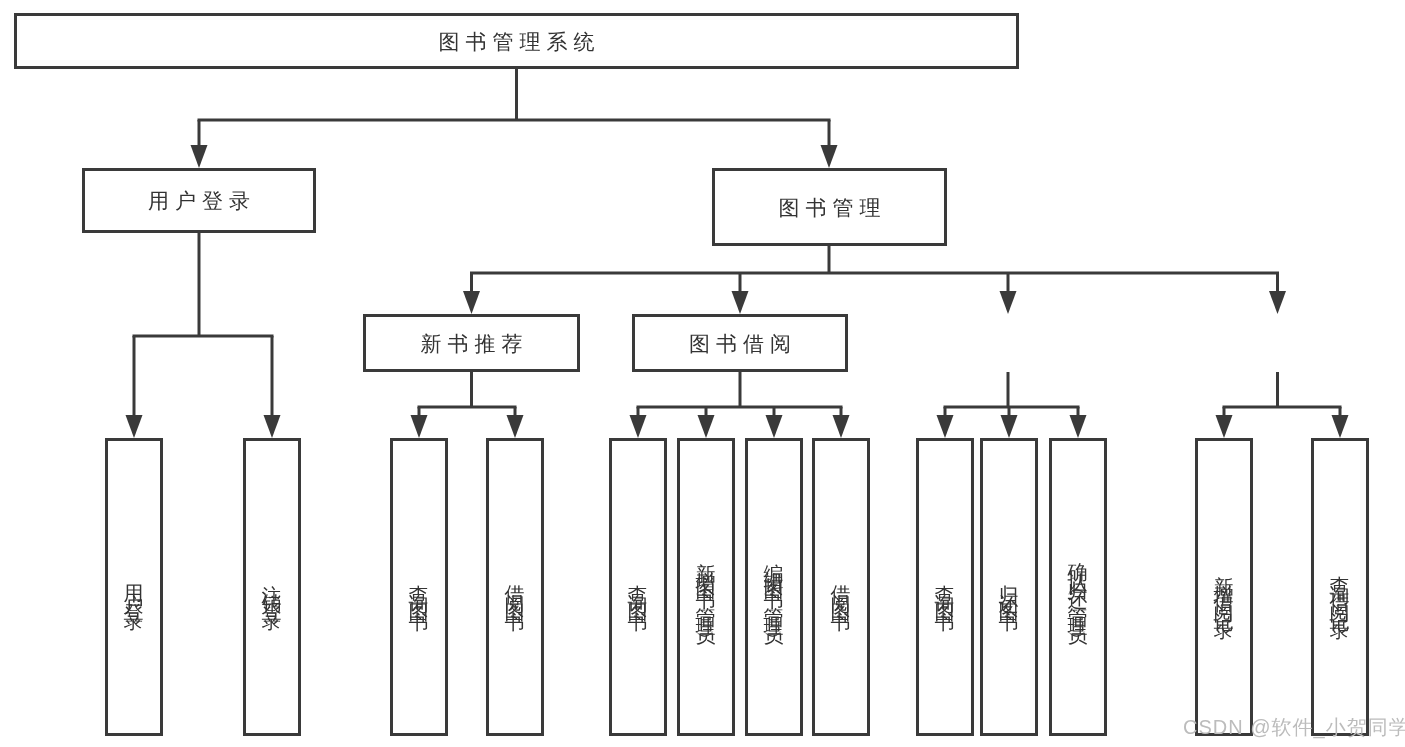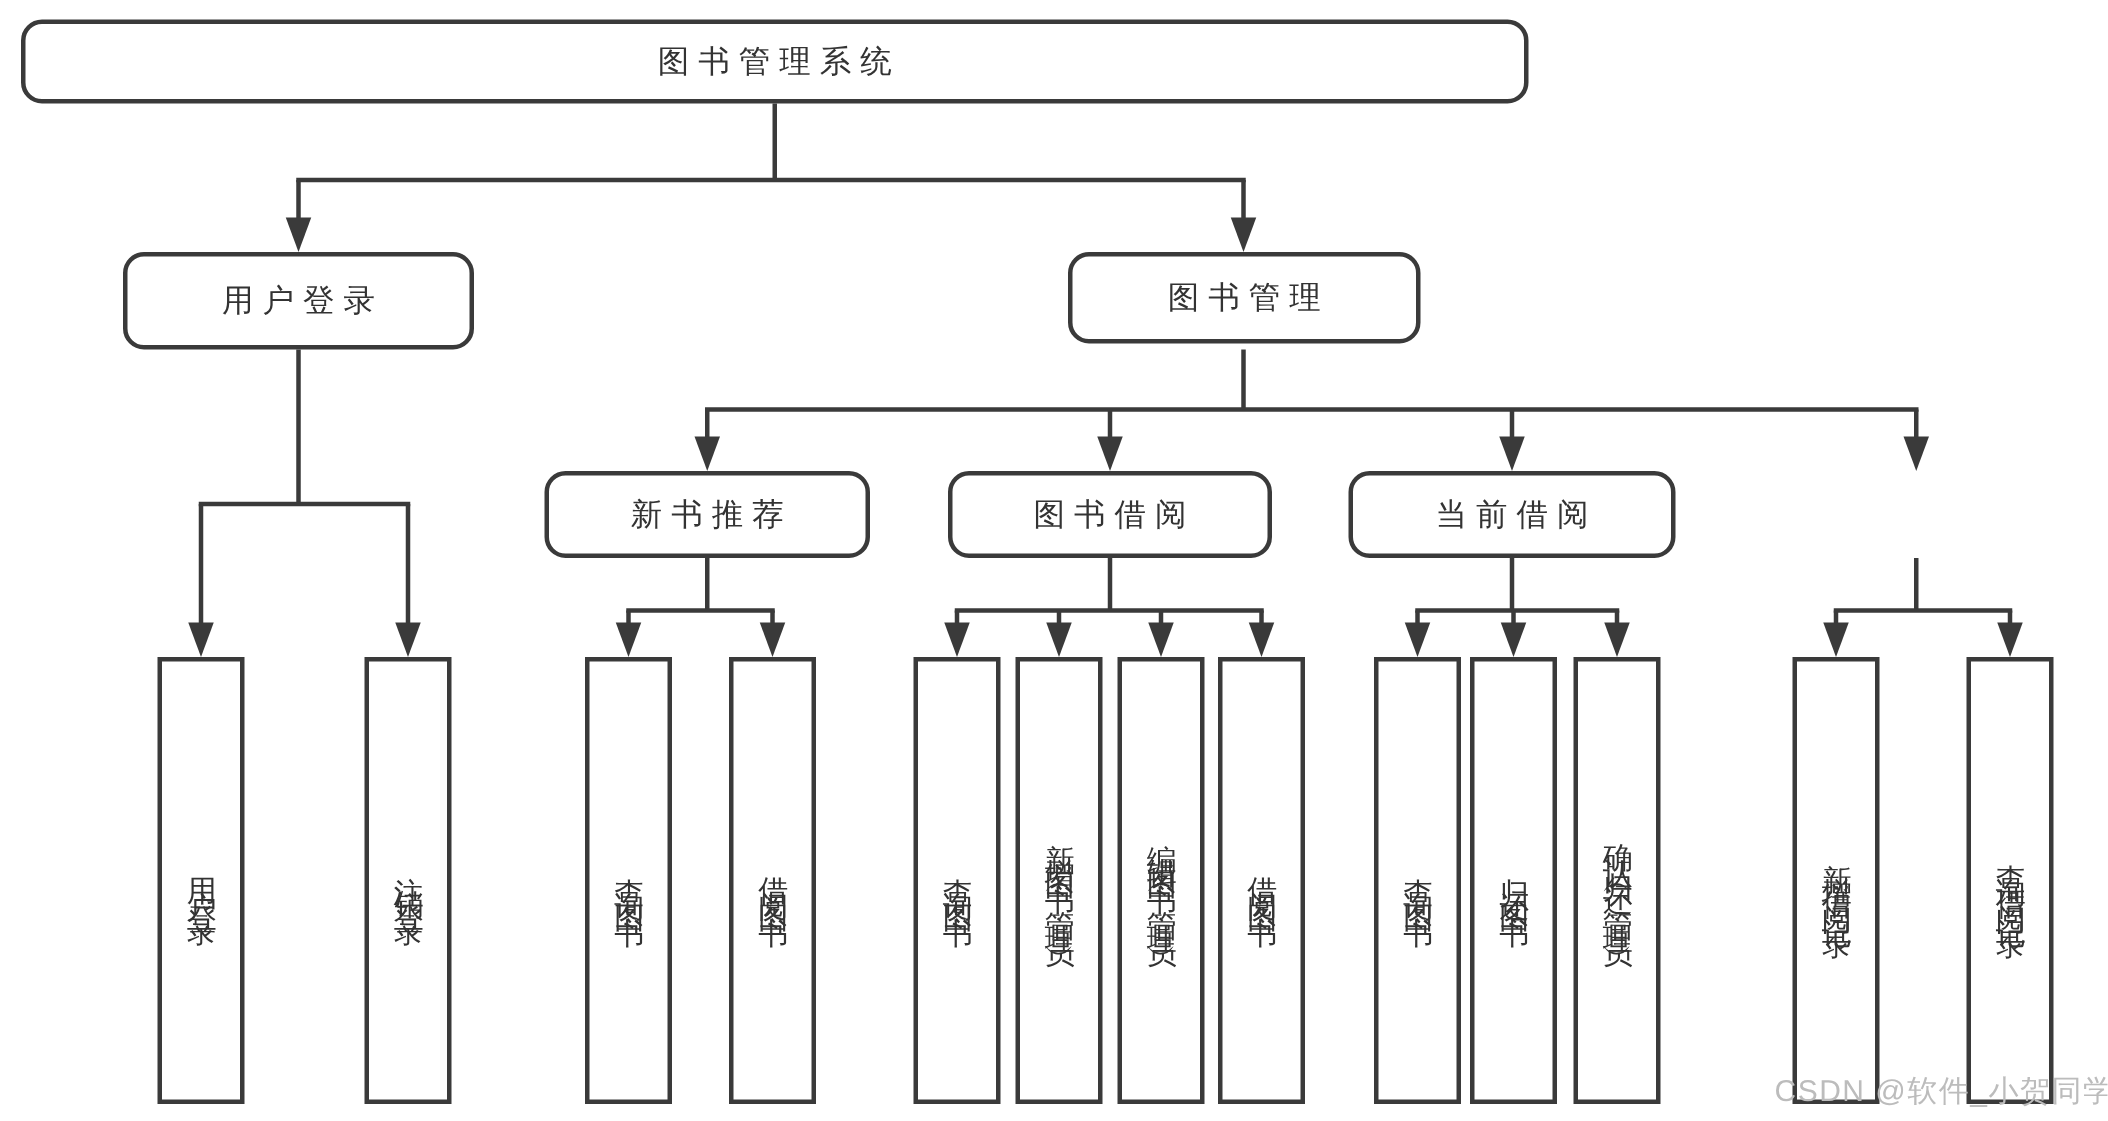--- a/index.html
+++ b/index.html
@@ -13,21 +13,21 @@
     font-family:"Liberation Sans","DejaVu Sans",sans-serif;
   }
   .diagram{position:absolute;inset:0;}
   #connectors{position:absolute;left:0;top:0;width:1405px;height:747px;}
   .node{
     position:absolute;box-sizing:border-box;background:#ffffff;
     border:3px solid var(--border);color:var(--text);
     display:flex;align-items:center;justify-content:center;
     text-align:center;
   }
-  .node-h{font-size:21px;letter-spacing:6px;line-height:1;white-space:nowrap;border-radius:14px;}
+  .node-h{font-size:21px;letter-spacing:6px;line-height:1;white-space:nowrap;}
   .node-h span{display:inline-block;transform:translateX(3px);} 
   .node-v{
     writing-mode:vertical-rl;text-orientation:mixed;
     font-size:20px;letter-spacing:9px;line-height:1;
   }
   .watermark{
     position:absolute;left:1183px;top:714px;
     font-size:20px;color:var(--watermark);white-space:nowrap;
     letter-spacing:1px;
   }
@@ -92,32 +92,29 @@
       <polygon points="1331.5,415 1348.5,415 1340,438" fill="#3a3a3a"></polygon>
     </svg>
 
   <div class="node node-h" style="left:14px;top:13px;width:1005px;height:56px">
     <span>图书管理系统</span>
   </div>
 
   <div class="node node-h" style="left:82px;top:168px;width:234px;height:65px">
     <span>用户登录</span>
   </div>
-  <div class="node node-h" style="left:712px;top:168px;width:235px;height:61px">
+  <div class="node node-h" style="left:712px;top:168px;width:235px;height:78px">
     <span>图书管理</span>
   </div>
 
   <div class="node node-h" style="left:363px;top:314px;width:217px;height:58px">
     <span>新书推荐</span>
   </div>
   <div class="node node-h" style="left:632px;top:314px;width:216px;height:58px">
     <span>图书借阅</span>
-  </div>
-  <div class="node node-h" style="left:899px;top:314px;width:218px;height:58px">
-    <span>当前借阅</span>
   </div>
 
   <div class="node node-v" style="left:105px;top:438px;width:58px;height:298px">用户登录</div>
   <div class="node node-v" style="left:243px;top:438px;width:58px;height:298px">注销登录</div>
 
   <div class="node node-v" style="left:390px;top:438px;width:58px;height:298px">查询图书</div>
   <div class="node node-v" style="left:486px;top:438px;width:58px;height:298px">借阅图书</div>
 
   <div class="node node-v" style="left:609px;top:438px;width:58px;height:298px">查询图书</div>
   <div class="node node-v" style="left:677px;top:438px;width:58px;height:298px">新增图书（管理员）</div>

